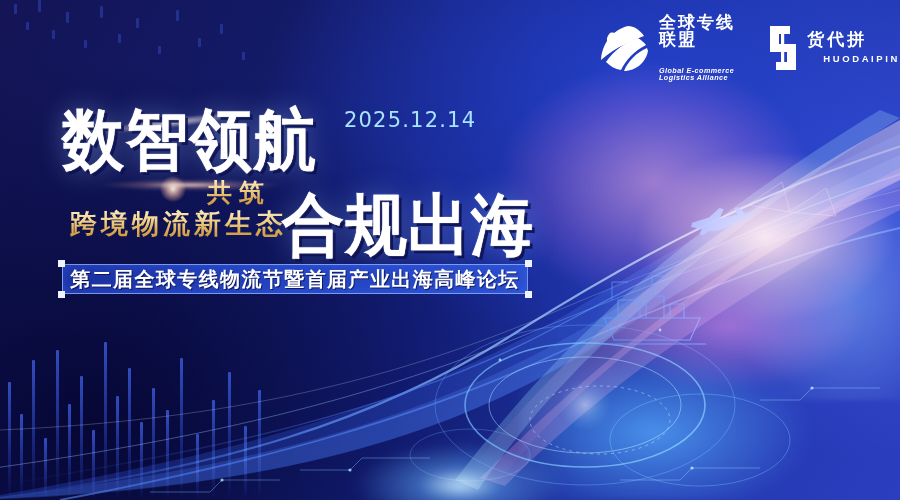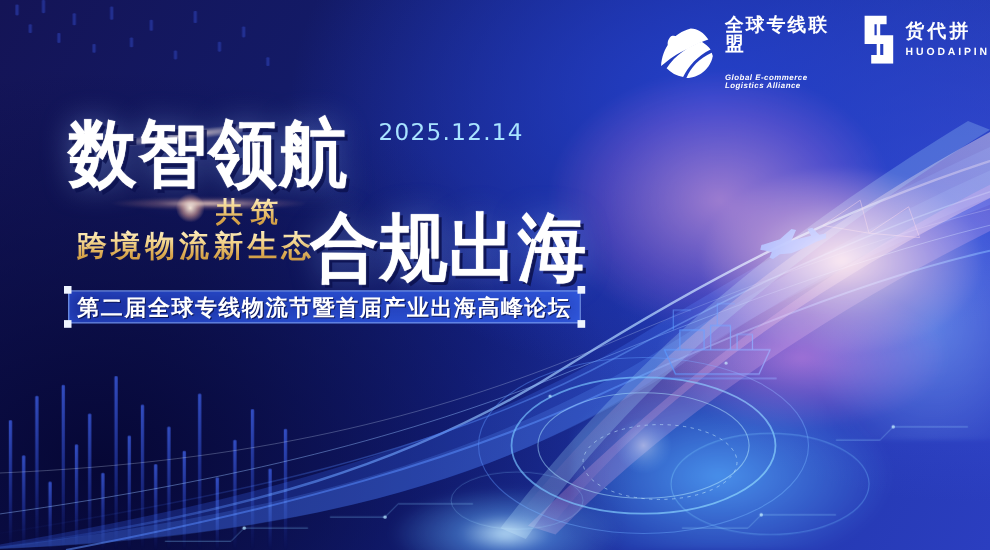--- a/index.html
+++ b/index.html
@@ -59,49 +59,49 @@
     background:radial-gradient(circle,rgba(255,236,200,.95) 0%,rgba(255,178,110,.5) 40%,rgba(255,150,90,0) 72%);
     mix-blend-mode:screen;
   }
   .flare-top{
     position:absolute;left:30px;top:88px;width:280px;height:70px;
     background:radial-gradient(ellipse 110px 7px at 50% 50%, rgba(255,225,185,.75) 0%, rgba(255,170,110,0) 72%);
     mix-blend-mode:screen;transform:rotate(-7deg);
   }
 
   
-  .logos{position:absolute;left:598px;top:14px;display:flex;align-items:flex-start;gap:16px;}
+  .logos{position:absolute;left:598px;top:14px;display:flex;align-items:center;gap:16px;}
   .logo-block{display:flex;align-items:center;gap:9px;}
   .mark-globe{width:52px;height:48px;flex:none;}
   .mark-h{width:30px;height:44px;flex:none;}
   .logo-text{display:flex;flex-direction:column;line-height:1;}
   .logo-cn{font-size:17px;font-weight:700;color:#fff;letter-spacing:2px;}
   .logo-en{font-size:7.2px;font-weight:700;color:#fff;letter-spacing:.45px;font-style:italic;margin-top:19px;}
-  .logo-en2{font-size:9.5px;font-weight:700;color:#fff;letter-spacing:2.6px;margin-top:6px;}
+  .logo-en2{font-size:9.5px;font-weight:700;color:#fff;letter-spacing:2.6px;margin-top:6px;margin-left:16px;}
 
   
   .h1-main{
     position:absolute;left:62px;top:95px;
     font-size:62px;font-weight:900;color:#ffffff;letter-spacing:2px;
     font-family:"DejaVu Sans","Liberation Sans",sans-serif;
     text-shadow:0 0 1px #fff,3px 3px 0 rgba(12,18,80,.85),0 0 26px rgba(150,190,255,.45);
     transform:scaleY(1.08);transform-origin:left top;white-space:nowrap;
   }
   .date-box{position:absolute;left:344px;top:108px;line-height:1.22;}
   .date-line{font-size:21px;font-weight:400;color:#a9e4ff;letter-spacing:1.2px;
     font-family:"DejaVu Sans","Liberation Sans",sans-serif;}
   .city-line{font-size:17px;font-weight:400;color:#a9e4ff;letter-spacing:2.6px;margin-top:3px;}
 
   .gold{
     font-family:"DejaVu Sans","Liberation Sans",sans-serif;font-weight:700;
     background:linear-gradient(180deg,#fff4d0 0%,#f3d58e 38%,#d9a64c 72%,#c4903c 100%);
     -webkit-background-clip:text;background-clip:text;color:transparent;
     text-shadow:none;
   }
-  .gold-top{position:absolute;left:196px;top:176px;font-size:25px;letter-spacing:7px;}
+  .gold-top{position:absolute;left:207px;top:176px;font-size:25px;letter-spacing:7px;}
   .gold-bottom{position:absolute;left:70px;top:206px;font-size:27px;letter-spacing:4px;}
 
   .h1-sub{
     position:absolute;left:282px;top:180px;
     font-size:62px;font-weight:900;color:#ffffff;letter-spacing:1px;
     font-family:"DejaVu Sans","Liberation Sans",sans-serif;
     text-shadow:0 0 1px #fff,3px 3px 0 rgba(12,18,80,.9),0 0 26px rgba(150,190,255,.4);
     transform:scaleY(1.08);transform-origin:left top;white-space:nowrap;
   }
 

